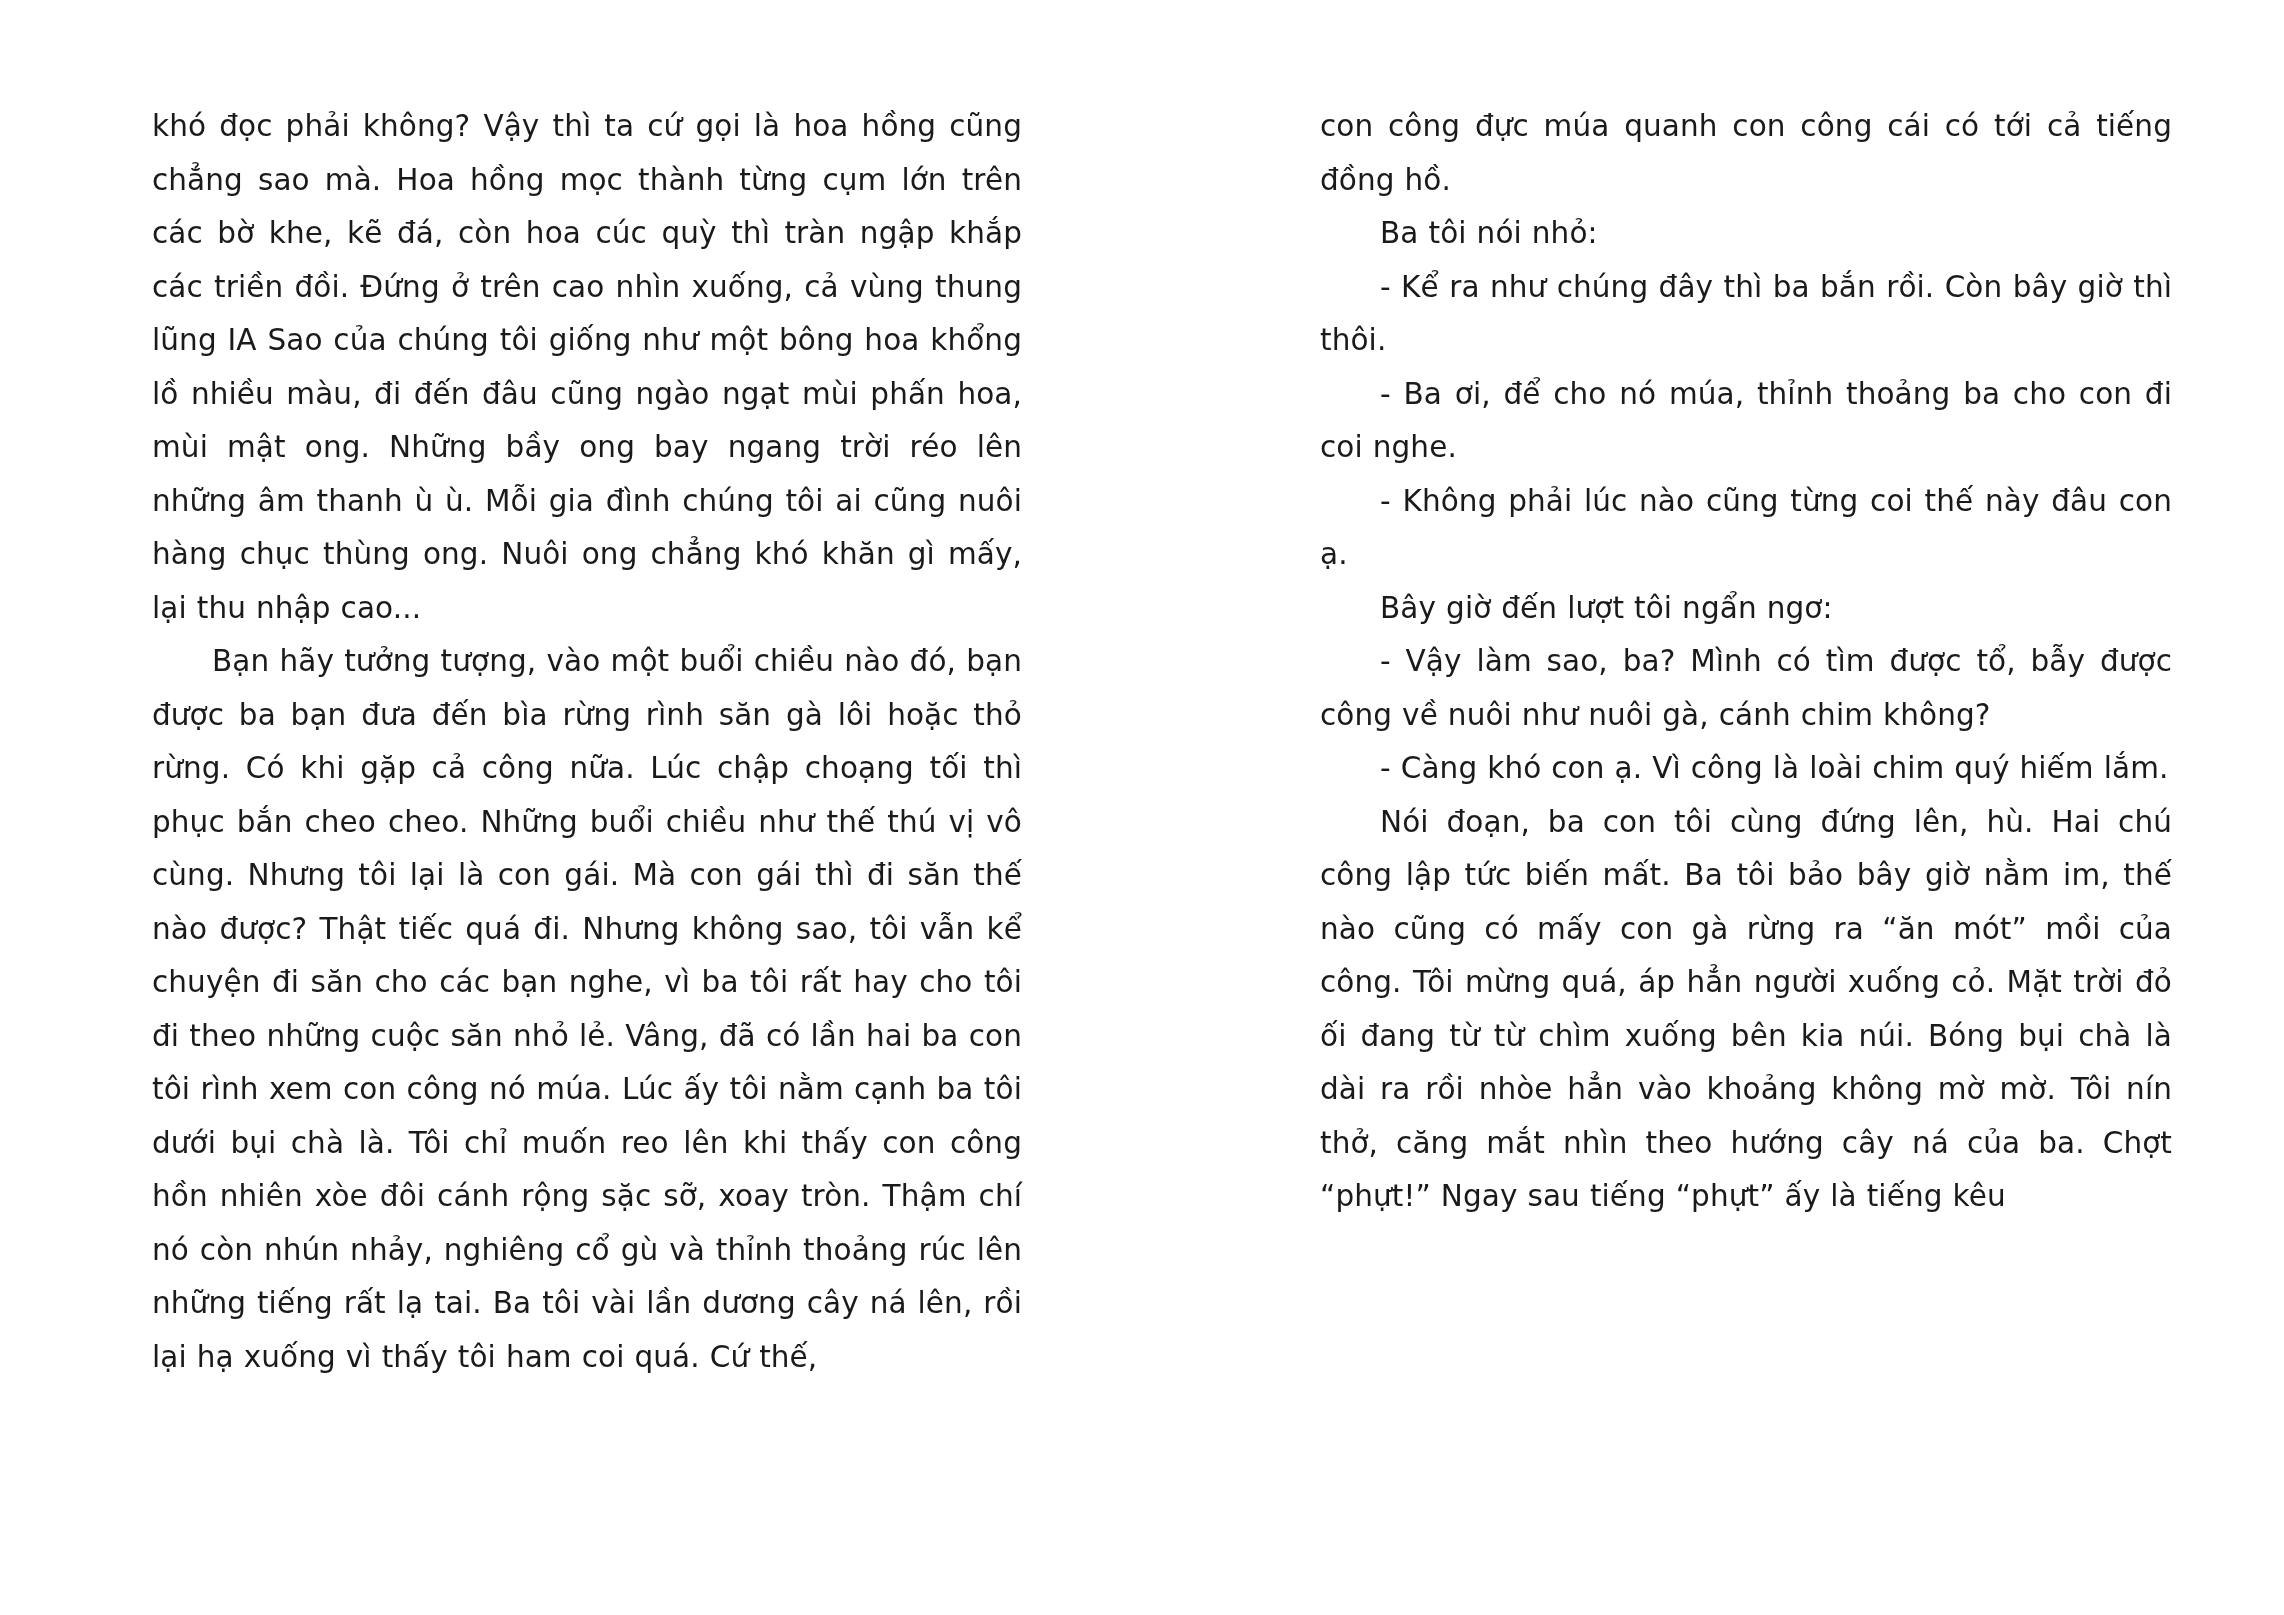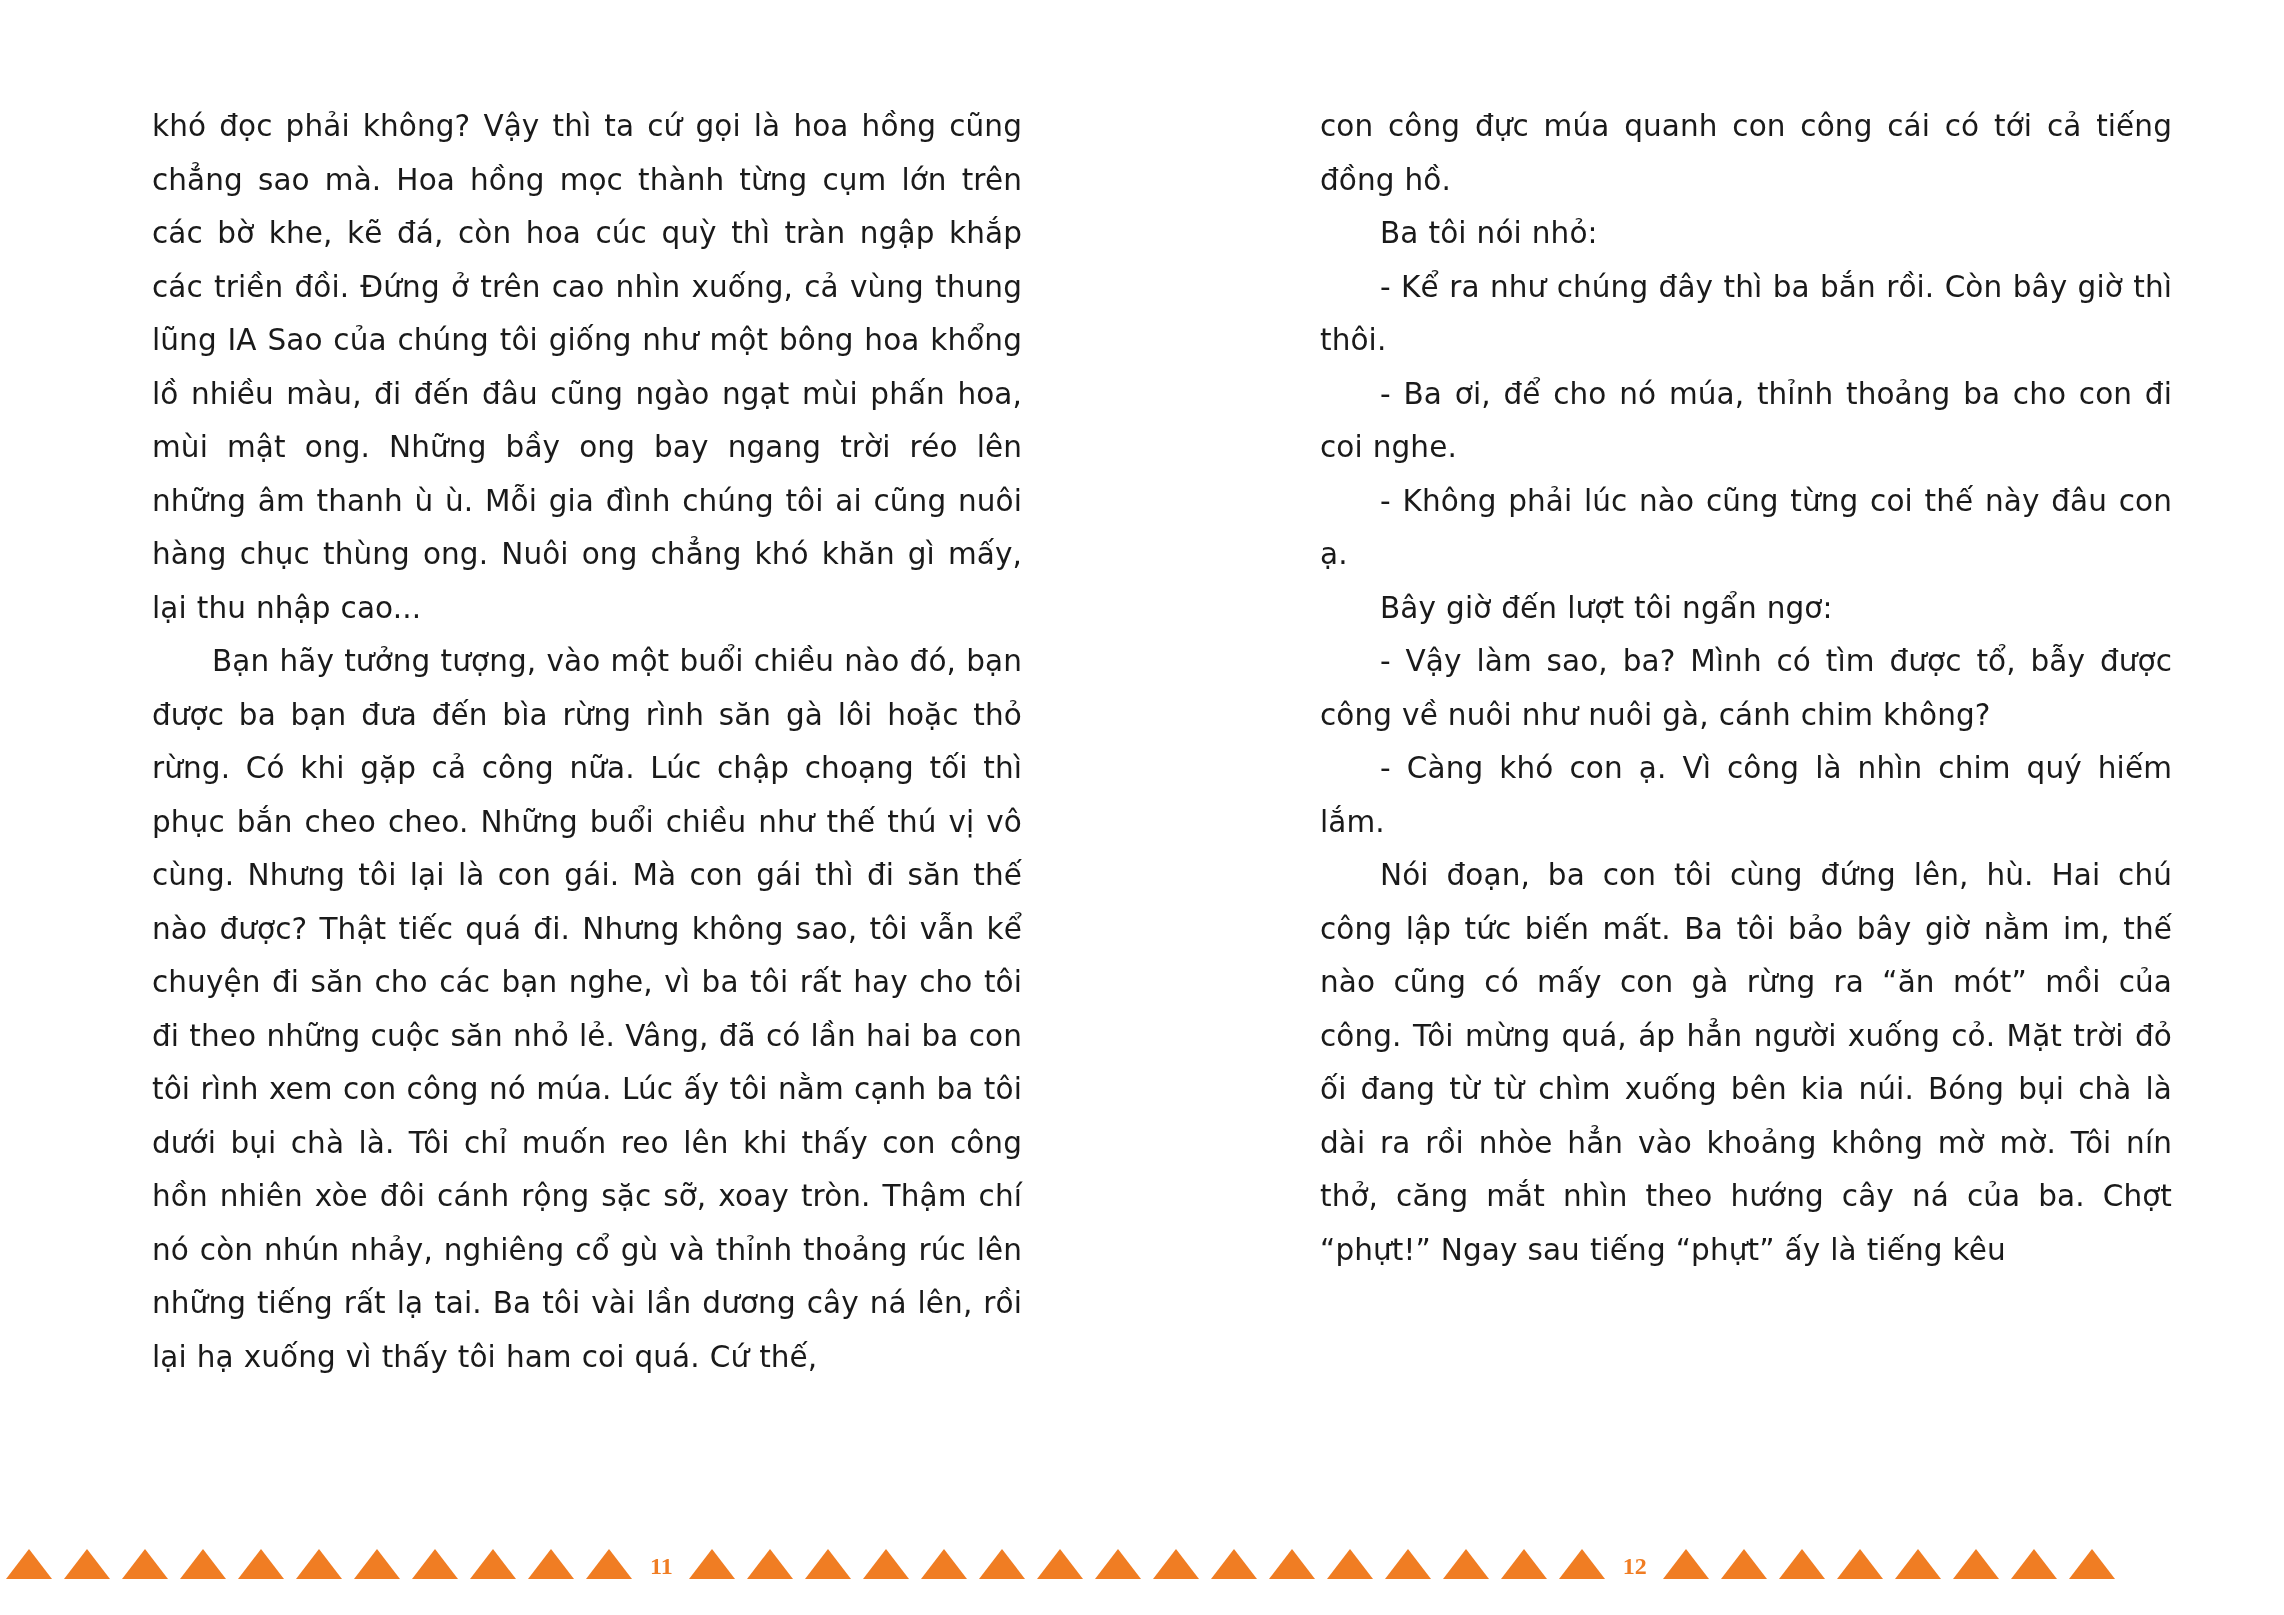--- a/index.html
+++ b/index.html
@@ -13,21 +13,21 @@
     position: relative;
     overflow: hidden;
     font-family: "Liberation Sans", sans-serif;
   }
   .spread {
     position: absolute;
     left: 0; top: 0;
     width: 2284px;
     height: 1615px;
     display: flex;
-    flex-direction: column;
+    flex-direction: row;
   }
   .pages {
     flex: 1 1 auto;
     display: flex;
     flex-direction: row;
     padding-top: 100px;
     box-sizing: border-box;
   }
   .page {
     box-sizing: border-box;
@@ -111,21 +111,21 @@
 
     <div class="page page-right">
       <div class="body-text">
         <p class="noindent">con công đực múa quanh con công cái có tới cả tiếng đồng hồ.</p>
         <p class="indent">Ba tôi nói nhỏ:</p>
         <p class="indent">- Kể ra như chúng đây thì ba bắn rồi. Còn bây giờ thì thôi.</p>
         <p class="indent">- Ba ơi, để cho nó múa, thỉnh thoảng ba cho con đi coi nghe.</p>
         <p class="indent">- Không phải lúc nào cũng từng coi thế này đâu con ạ.</p>
         <p class="indent">Bây giờ đến lượt tôi ngẩn ngơ:</p>
         <p class="indent">- Vậy làm sao, ba? Mình có tìm được tổ, bẫy được công về nuôi như nuôi gà, cánh chim không?</p>
-        <p class="indent">- Càng khó con ạ. Vì công là nhìn chim quý hiếm lắm.</p>
+        <p class="indent">- Càng khó con ạ. Vì công là loài chim quý hiếm lắm.</p>
         <p class="indent">Nói đoạn, ba con tôi cùng đứng lên, hù. Hai chú công lập tức biến mất. Ba tôi bảo bây giờ nằm im, thế nào cũng có mấy con gà rừng ra “ăn mót” mồi của công. Tôi mừng quá, áp hẳn người xuống cỏ. Mặt trời đỏ ối đang từ từ chìm xuống bên kia núi. Bóng bụi chà là dài ra rồi nhòe hẳn vào khoảng không mờ mờ. Tôi nín thở, căng mắt nhìn theo hướng cây ná của ba. Chợt “phựt!” Ngay sau tiếng “phựt” ấy là tiếng kêu</p>
       </div>
     </div>
 
   </div>
 
   <div class="footer">
     <div class="tri-row">
       <span class="tri"></span>
       <span class="tri"></span>

